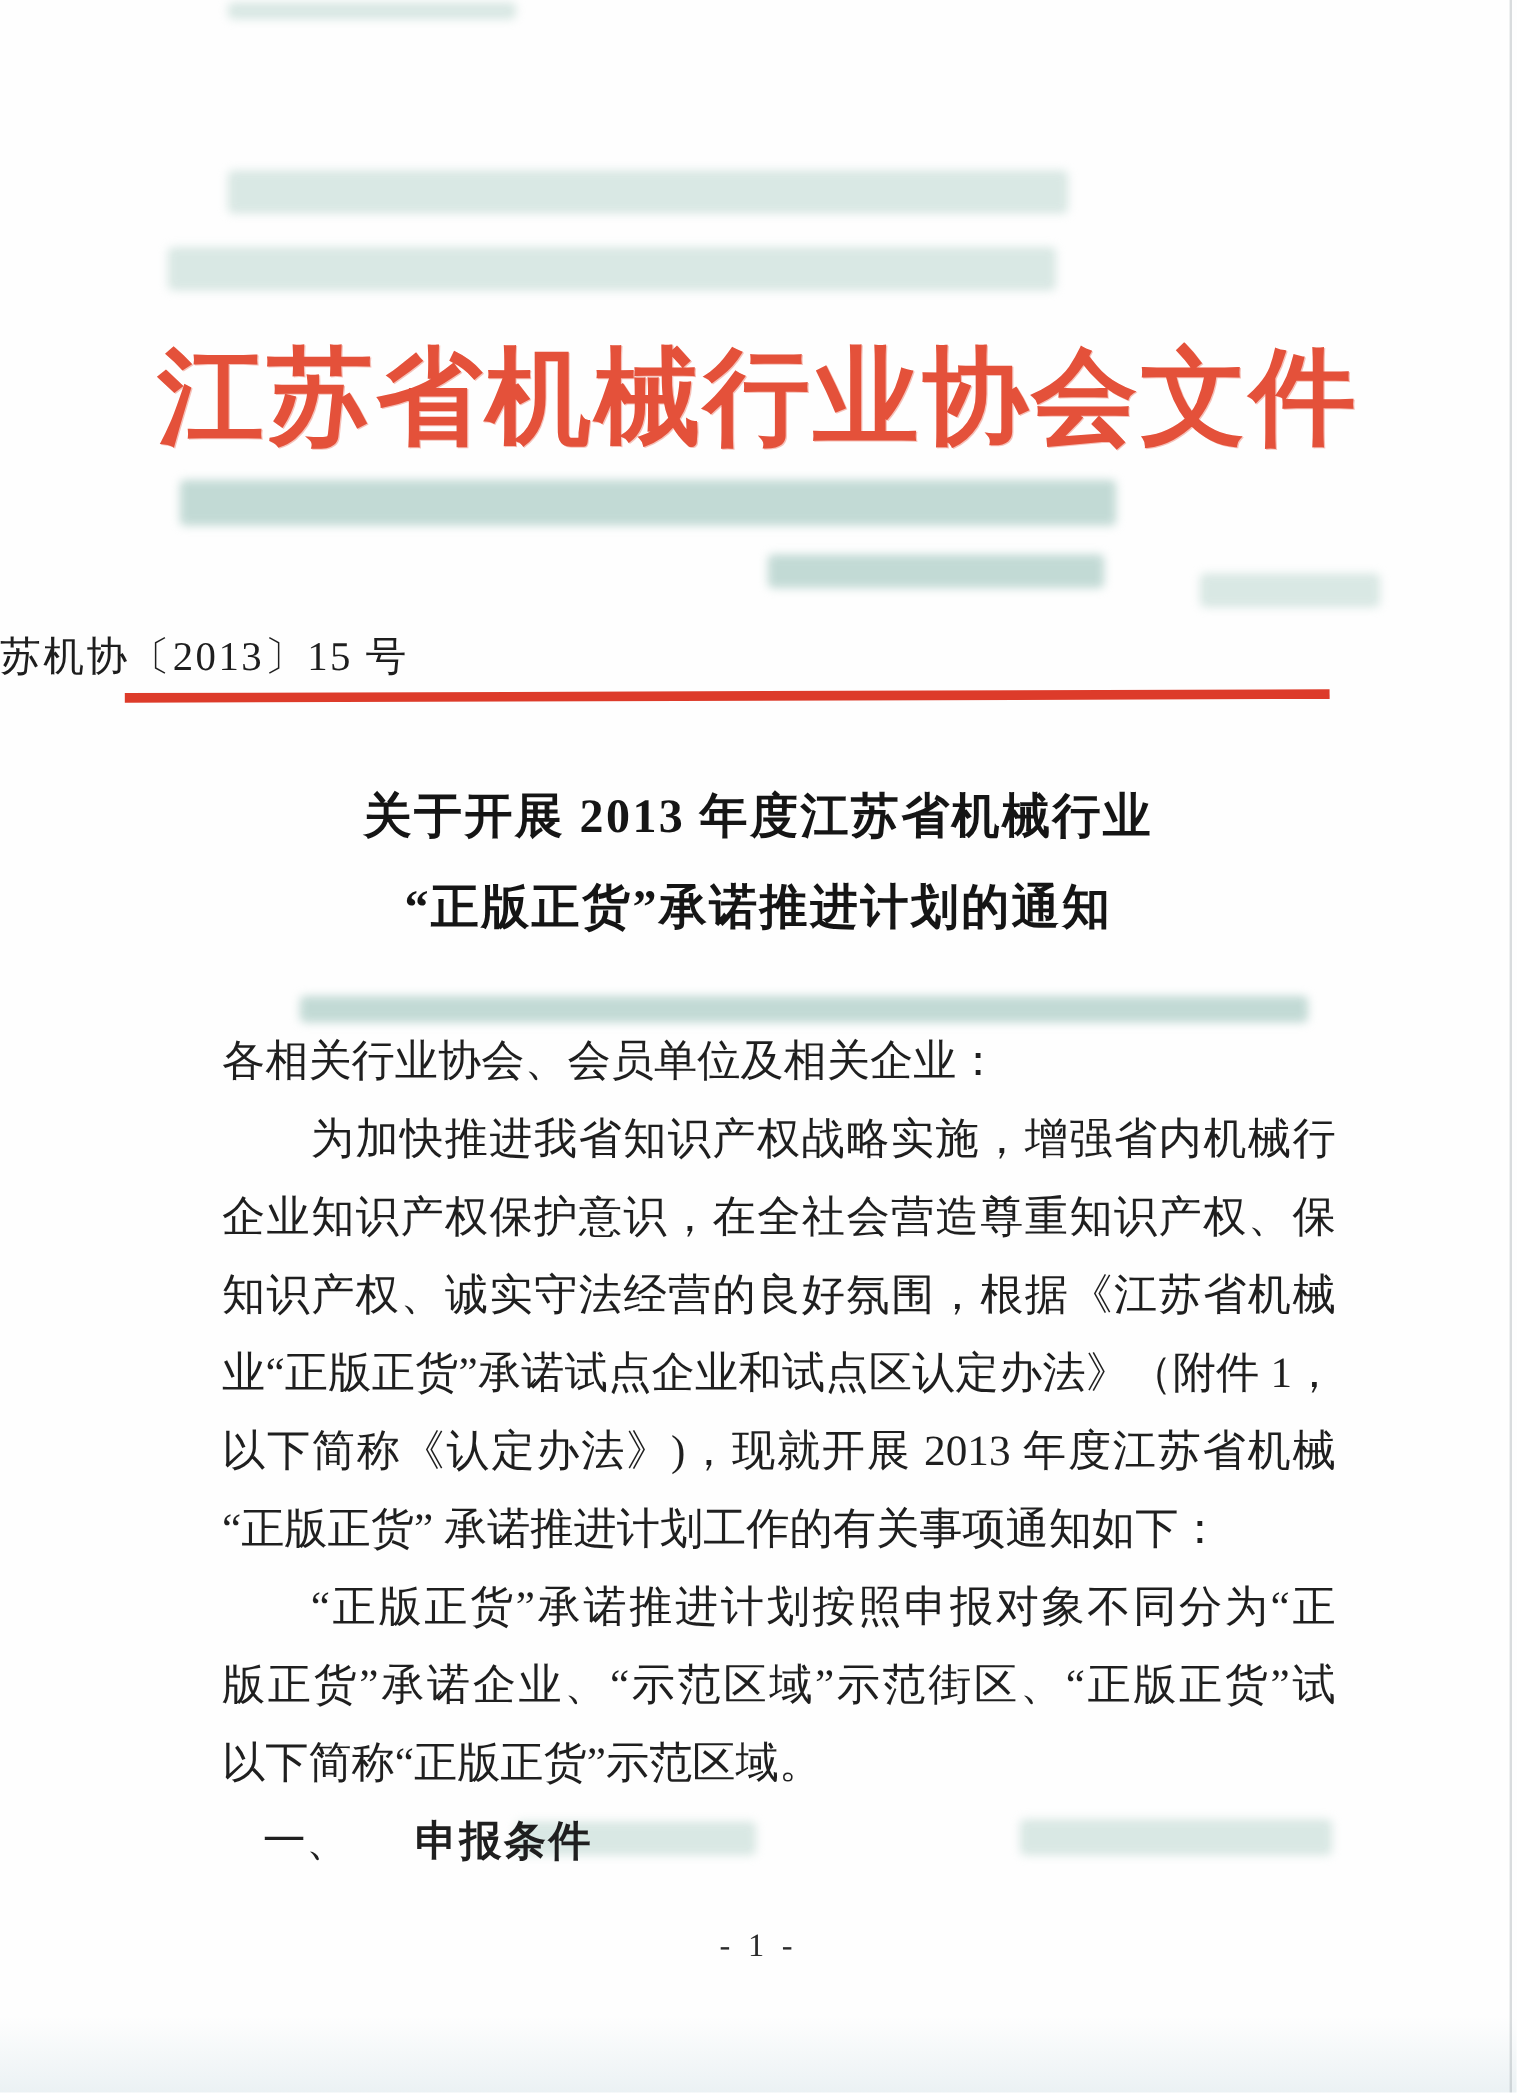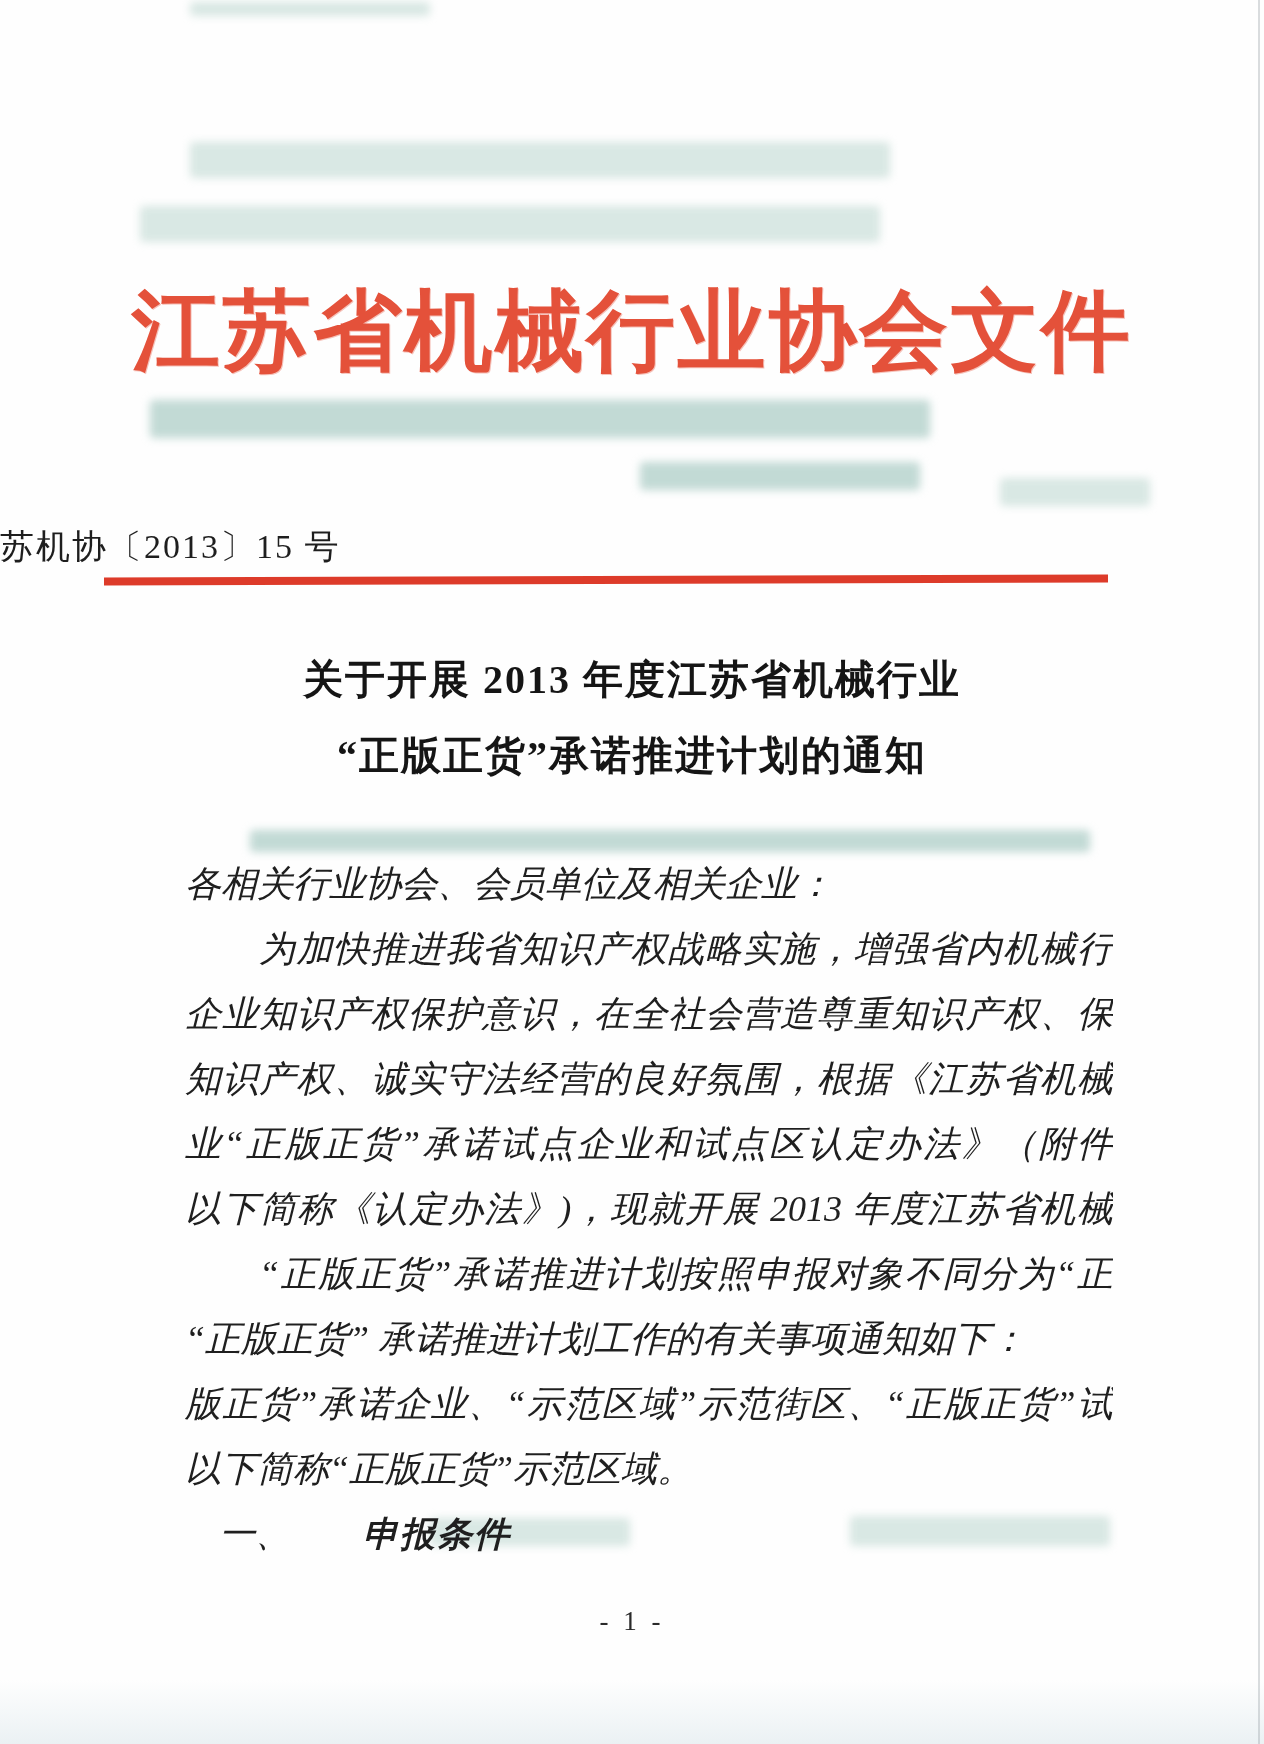--- a/index.html
+++ b/index.html
@@ -68,35 +68,34 @@
     letter-spacing: 2px;
   }
   .body-text {
     position: absolute;
     top: 852px;
     left: 185px;
     width: 928px;
     font-size: 36px;
     color: #1f1f1f;
     line-height: 65px;
-    font-style: italic;
   }
   .line { height: 65px; white-space: nowrap; }
   .line.indent { padding-left: 74px; }
   .line.fill {
     white-space: normal;
     text-align: justify;
     text-align-last: justify;
     overflow: hidden;
   }
   .section-heading { height: 65px; padding-left: 34px; white-space: nowrap; }
   .section-heading .num { font-weight: normal; }
   .section-heading .label {
     font-weight: bold;
-    margin-left: 72px;
+    margin-left: 55px;
     font-family: "DejaVu Sans", "Liberation Sans", sans-serif;
     font-size: 35px;
     letter-spacing: 2px;
   }
   .page-number {
     position: absolute;
     top: 1606px;
     left: 0;
     width: 100%;
     text-align: center;
@@ -147,22 +146,22 @@
     <div>“正版正货”承诺推进计划的通知</div>
   </div>
 
   <div class="body-text">
     <div class="line">各相关行业协会、会员单位及相关企业：</div>
     <div class="line indent fill">为加快推进我省知识产权战略实施，增强省内机械行业</div>
     <div class="line fill">企业知识产权保护意识，在全社会营造尊重知识产权、保护</div>
     <div class="line fill">知识产权、诚实守法经营的良好氛围，根据《江苏省机械行</div>
     <div class="line fill">业“正版正货”承诺试点企业和试点区认定办法》（附件 1，</div>
     <div class="line fill">以下简称《认定办法》)，现就开展 2013 年度江苏省机械行业</div>
+    <div class="line">“正版正货” 承诺推进计划工作的有关事项通知如下：</div>
     <div class="line indent fill">“正版正货”承诺推进计划按照申报对象不同分为“正</div>
-    <div class="line">“正版正货” 承诺推进计划工作的有关事项通知如下：</div>
     <div class="line fill">版正货”承诺企业、“示范区域”示范街区、“正版正货”试</div>
     <div class="line">以下简称“正版正货”示范区域。</div>
     <div class="section-heading">
       <span class="num">一、</span><span class="label">申报条件</span>
     </div>
   </div>
 
   <div class="page-number">- 1 -</div>
 
   <div class="scan-bottom-wash"></div>

